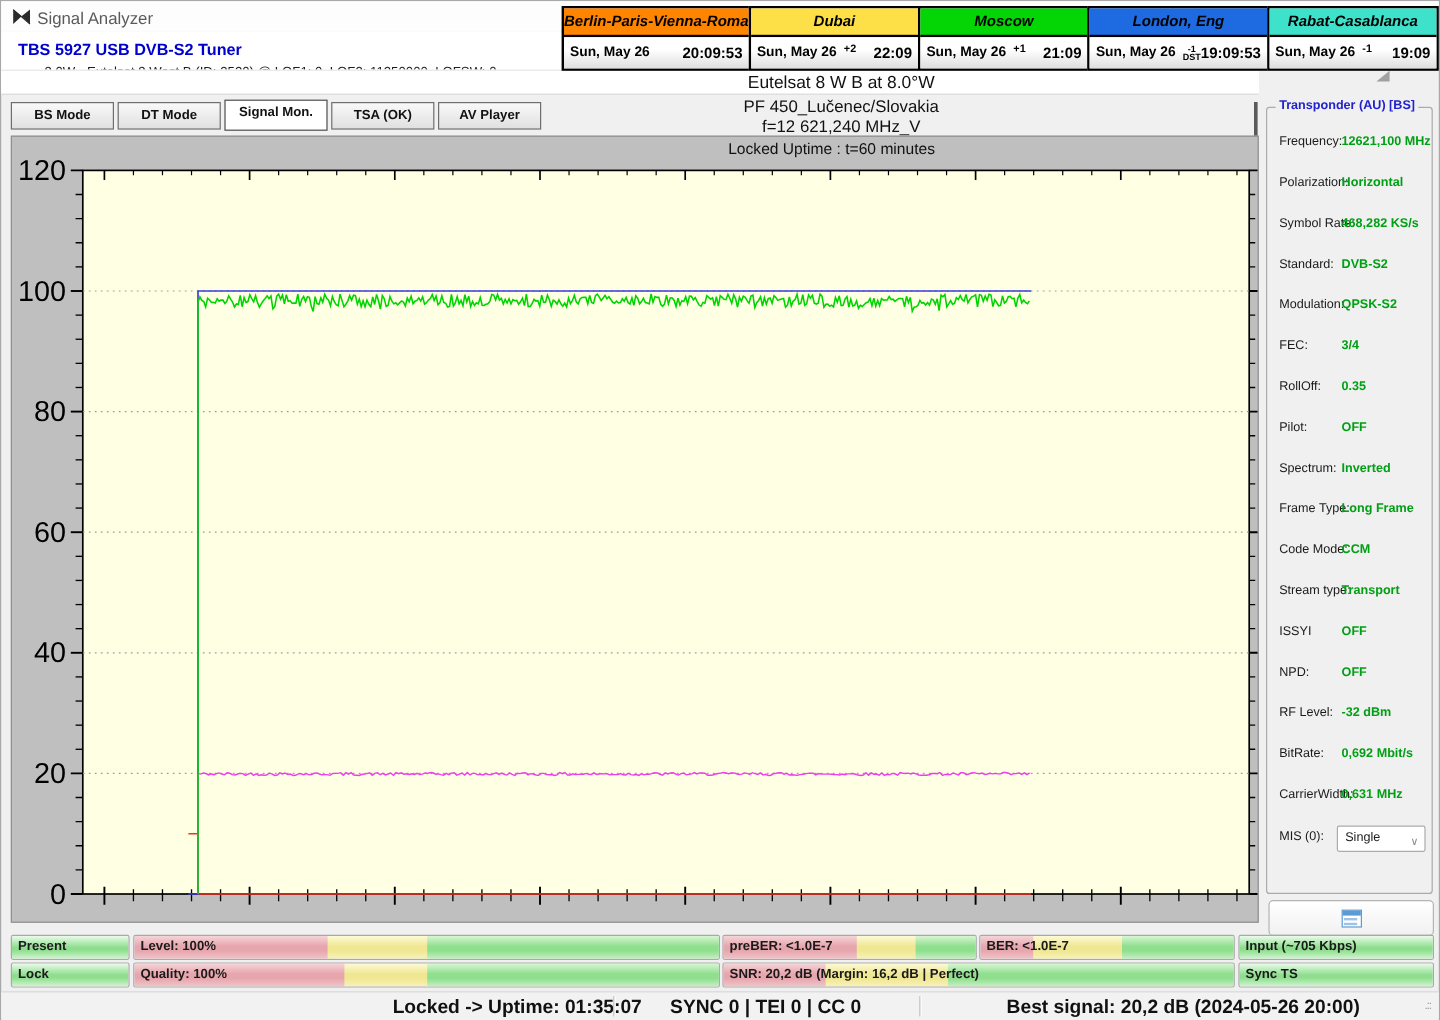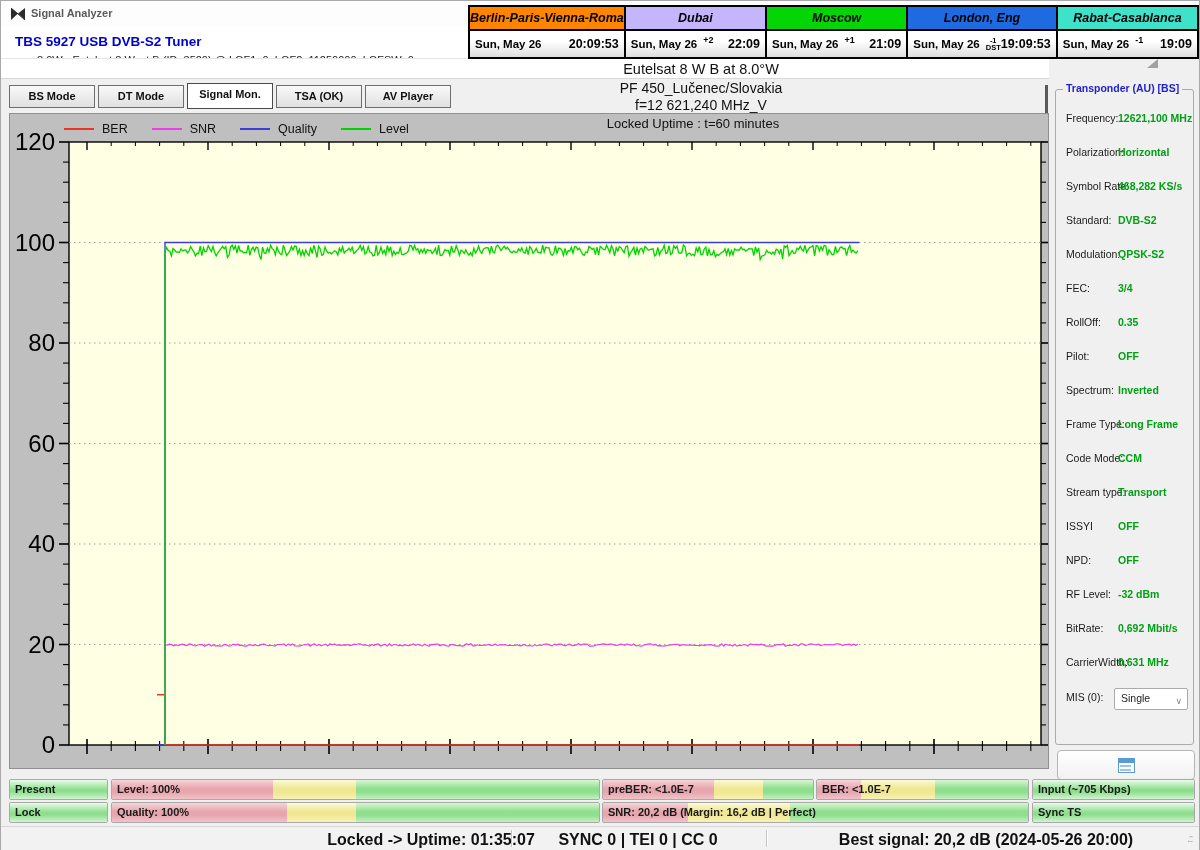--- a/index.html
+++ b/index.html
@@ -1,20 +1,20 @@
 <!DOCTYPE html>
 <html><head>
 <meta charset="utf-8">
 <style>
   html,body{margin:0;padding:0;background:#e9e9e9;}
   body{width:1200px;height:850px;position:relative;font-family:"Liberation Sans",sans-serif;overflow:hidden;}
   .abs{position:absolute;}
   #window{width:1198px;height:848px;border:1px solid #a8a8a8;background:#f0f0f0;position:absolute;left:0;top:0;}
   #titlebar{left:0;top:0;width:1198px;height:25px;background:#fdfdfd;border-bottom:1px solid #e3e3e3;}
-  #title-text{left:30px;top:6px;font-size:11px;color:#5a5a5a;font-weight:bold;}
+  #title-text{left:30px;top:6px;font-size:14px;color:#5a5a5a;}
   #topwhite{left:0;top:25px;width:1048px;height:51px;background:#ffffff;}
   #device-title{left:14px;top:33px;font-size:13.5px;font-weight:bold;color:#0000cd;}
   #device-sub{left:36px;top:53px;font-size:11px;color:#1c1c1c;}
   #sat-banner{left:0;top:57px;width:1048px;height:19px;background:#fff;border-top:1px solid #e6e6e6;border-bottom:1px solid #d8d8d8;}
   #sat-banner span{position:absolute;left:700px;top:2px;transform:translateX(-50%);font-size:14.5px;color:#111;white-space:nowrap;}
   #site-line{left:700px;top:79px;transform:translateX(-50%);font-size:14px;color:#111;white-space:nowrap;}
   #freq-line{left:700px;top:96px;transform:translateX(-50%);font-size:14px;color:#111;white-space:nowrap;}
   #uptime-line{left:692px;top:115px;transform:translateX(-50%);font-size:13px;color:#111;white-space:nowrap;z-index:6;}
   
   #clocks{left:467px;top:4px;width:731px;height:54px;display:flex;z-index:5;}
@@ -94,21 +94,21 @@
 
   <div id="clocks" class="abs">
       <div class="clock">
         <div class="clock-head" style="background: rgb(255, 132, 0);">Berlin-Paris-Vienna-Roma</div>
         <div class="clock-time">
           <span class="clock-date">Sun, May 26</span>
           <span class="clock-hms">20:09:53</span>
         </div>
       </div>
       <div class="clock">
-        <div class="clock-head" style="background: #c4b5fd;">Dubai</div>
+        <div class="clock-head" style="background: #fde047;">Dubai</div>
         <div class="clock-time">
           <span class="clock-date">Sun, May 26</span>
           <span class="clock-off" style="font-weight: bold;">+2</span>
           <span class="clock-hms">22:09</span>
         </div>
       </div>
       <div class="clock">
         <div class="clock-head" style="background: rgb(4, 213, 4);">Moscow</div>
         <div class="clock-time">
           <span class="clock-date">Sun, May 26</span>
@@ -140,38 +140,20 @@
 
   <div id="tabs" class="abs">
       <div class="tab">BS Mode</div>
       <div class="tab">DT Mode</div>
       <div class="tab active">Signal Mon.</div>
       <div class="tab">TSA (OK)</div>
       <div class="tab">AV Player</div>
     </div>
 
   <div id="chart-box" class="abs">
-    <div id="legend">
-        <div class="leg-item">
-          <span class="leg-line" style="border-top-color: rgb(238, 50, 36);"></span>
-          <span class="leg-label">BER</span>
-        </div>
-        <div class="leg-item">
-          <span class="leg-line" style="border-top-color: rgb(238, 60, 238);"></span>
-          <span class="leg-label">SNR</span>
-        </div>
-        <div class="leg-item">
-          <span class="leg-line" style="border-top-color: rgb(60, 60, 220);"></span>
-          <span class="leg-label">Quality</span>
-        </div>
-        <div class="leg-item">
-          <span class="leg-line" style="border-top-color: rgb(0, 212, 0);"></span>
-          <span class="leg-label">Level</span>
-        </div>
-      </div>
     <svg id="chart-svg" width="1038" height="654" viewBox="0 0 1038 654">
         <rect x="59" y="28" width="972" height="603" fill="#ffffe4" stroke="#000" stroke-width="1.4"></rect>
         <line x1="59" y1="530.5" x2="1031" y2="530.5" stroke="#a0a0a0" stroke-width="1" stroke-dasharray="1.5,3.5"></line>
         <line x1="59" y1="430" x2="1031" y2="430" stroke="#a0a0a0" stroke-width="1" stroke-dasharray="1.5,3.5"></line>
         <line x1="59" y1="329.5" x2="1031" y2="329.5" stroke="#a0a0a0" stroke-width="1" stroke-dasharray="1.5,3.5"></line>
         <line x1="59" y1="229" x2="1031" y2="229" stroke="#a0a0a0" stroke-width="1" stroke-dasharray="1.5,3.5"></line>
         <line x1="59" y1="128.5" x2="1031" y2="128.5" stroke="#a0a0a0" stroke-width="1" stroke-dasharray="1.5,3.5"></line>
         <line x1="49" y1="631" x2="59" y2="631" stroke="#000" stroke-width="1.6"></line>
         <line x1="1031" y1="631" x2="1040" y2="631" stroke="#000" stroke-width="1.6"></line>
         <line x1="53" y1="610.9" x2="59" y2="610.9" stroke="#000" stroke-width="1.1"></line>

